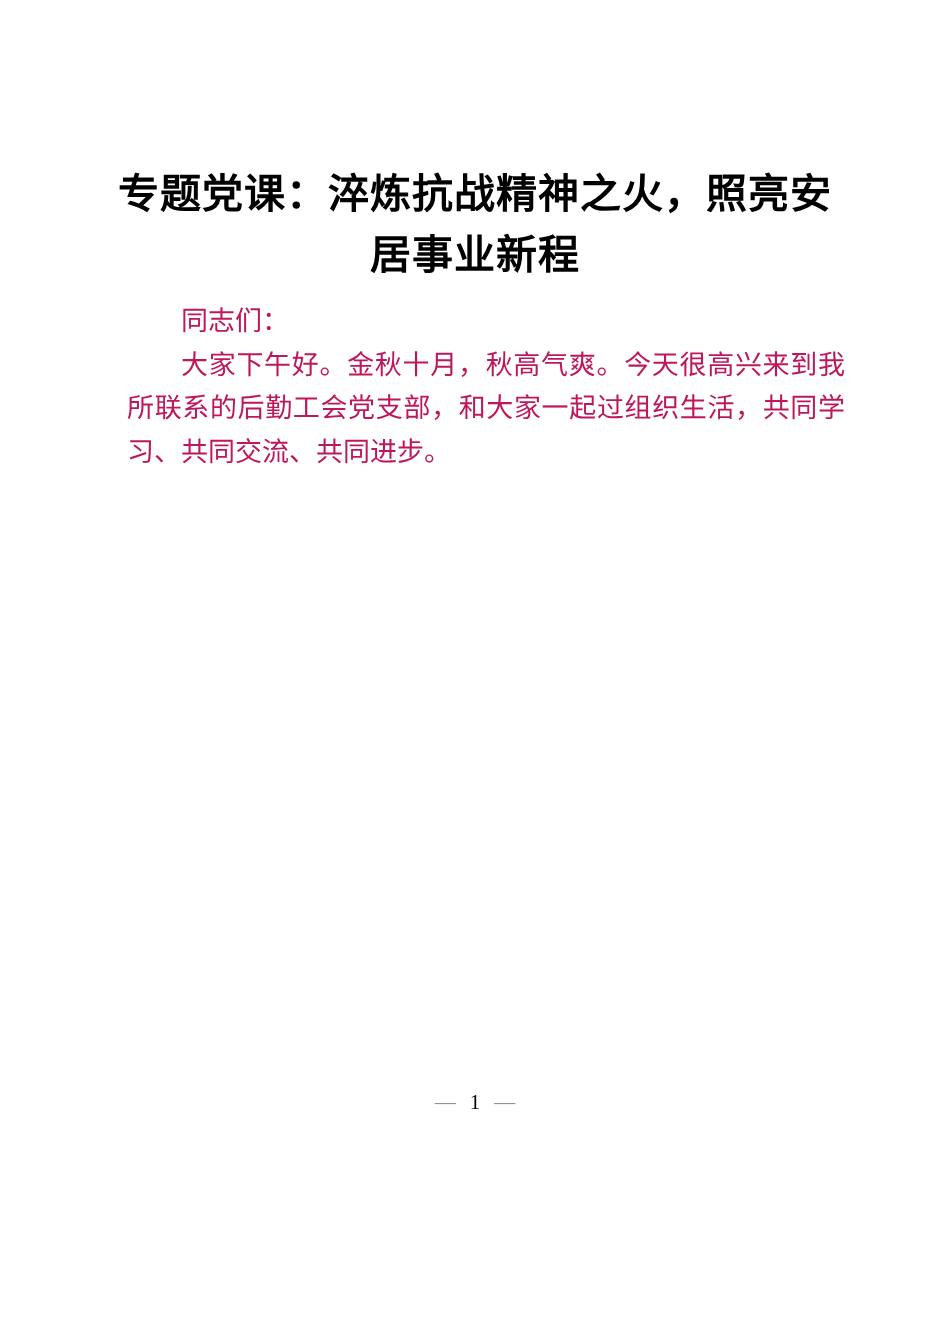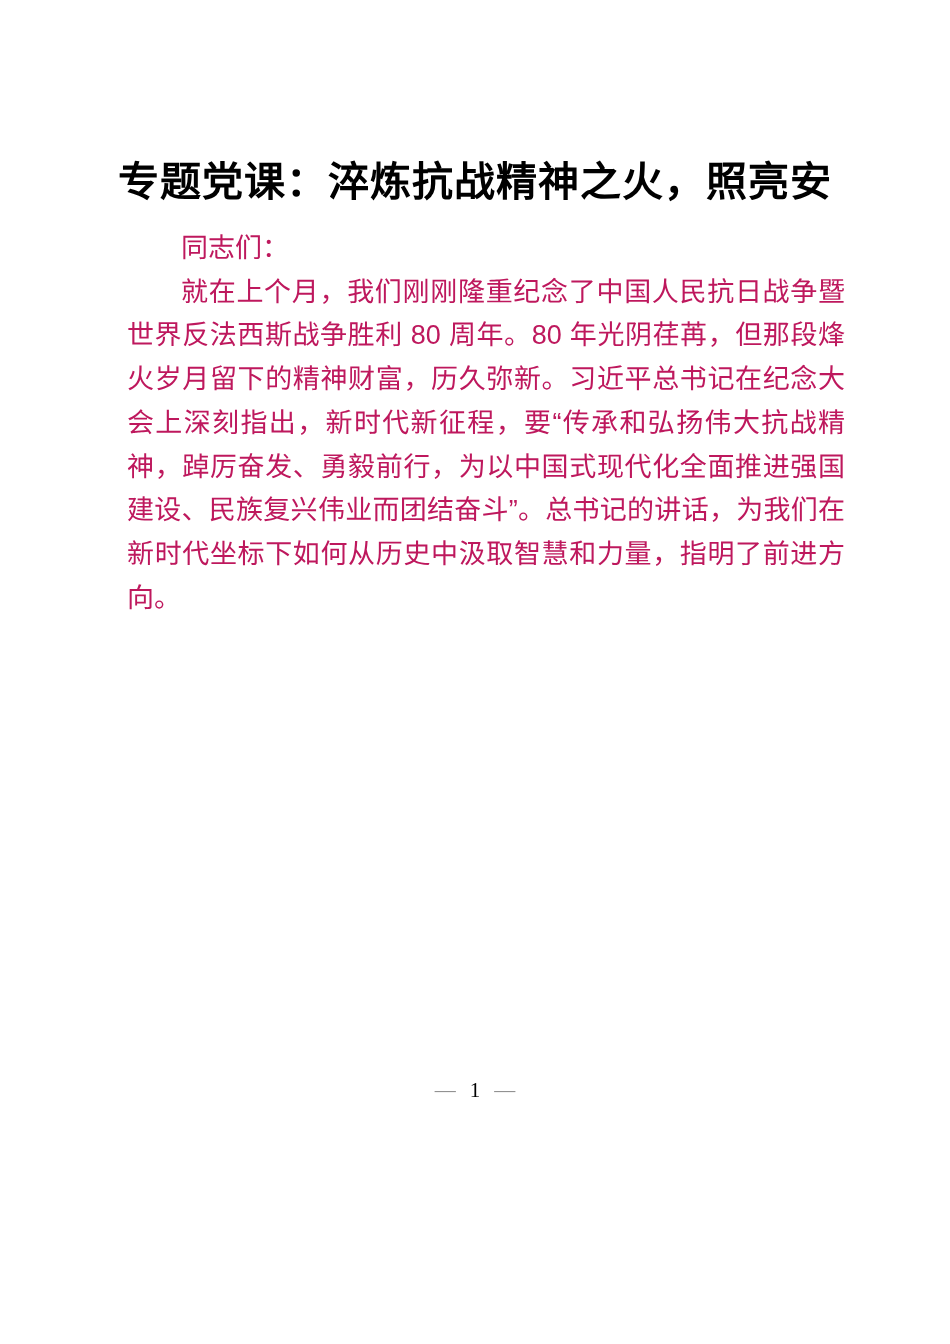--- a/index.html
+++ b/index.html
@@ -13,20 +13,21 @@
       height: 1344px;
       font-family: "Liberation Sans", "DejaVu Sans", sans-serif;
       color: #000000;
     }
     .page {
       position: relative;
       width: 950px;
       height: 1108px;
       background: #ffffff;
       overflow: hidden;
+      margin-top: 12px;
     }
     .doc-title {
       margin: 0;
       padding: 152px 90px 0 90px;
       font-family: "Liberation Serif", "DejaVu Serif", serif;
       font-weight: 700;
       font-size: 41px;
       line-height: 61px;
       text-align: center;
       letter-spacing: 1px;
@@ -62,25 +63,26 @@
     .page-footer .dash { color: #8c8c8c; }
     .page-footer .num { color: #000000; }
   </style>
 </head>
 <body>
 
 <div class="page">
 
   <h1 class="doc-title">
     <span class="title-line">专题党课：淬炼抗战精神之火，照亮安</span>
+    <span class="title-line">居事业新程</span>
   </h1>
 
   <div class="doc-body">
     <p>同志们：</p>
-    <p>就在上个月，我们刚刚隆重纪念了中国人民抗日战争暨世界反法西斯战争胜利 80 周年。80 年光阴荏苒，但那段烽火岁月留下的精神财富，历久弥新。习近平总书记在纪念大会上深刻指出，新时代新征程，要“传承和弘扬伟大抗战精神，踔厉奋发、勇毅前行，为以中国式现代化全面推进强国建设、民族复兴伟业而团结奋斗”。总书记的讲话，为我们在新时代坐标下如何从历史中汲取智慧和力量，指明了前进方向。</p>
+    <p>大家下午好。金秋十月，秋高气爽。今天很高兴来到我所联系的后勤工会党支部，和大家一起过组织生活，共同学习、共同交流、共同进步。</p>
   </div>
 
   <div class="page-footer">
     <span class="dash">—</span>
     <span class="num">1</span>
     <span class="dash">—</span>
   </div>
 
 </div>
 

